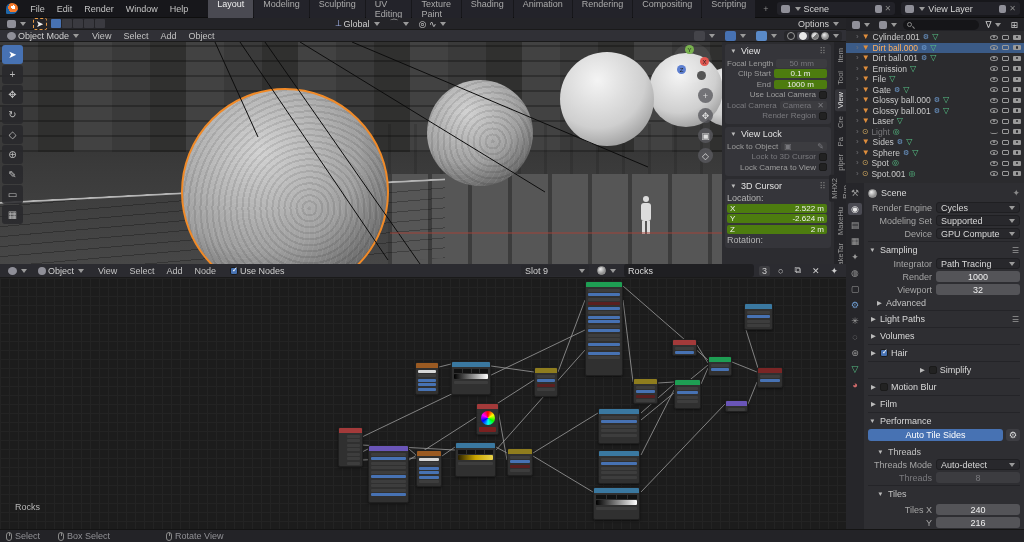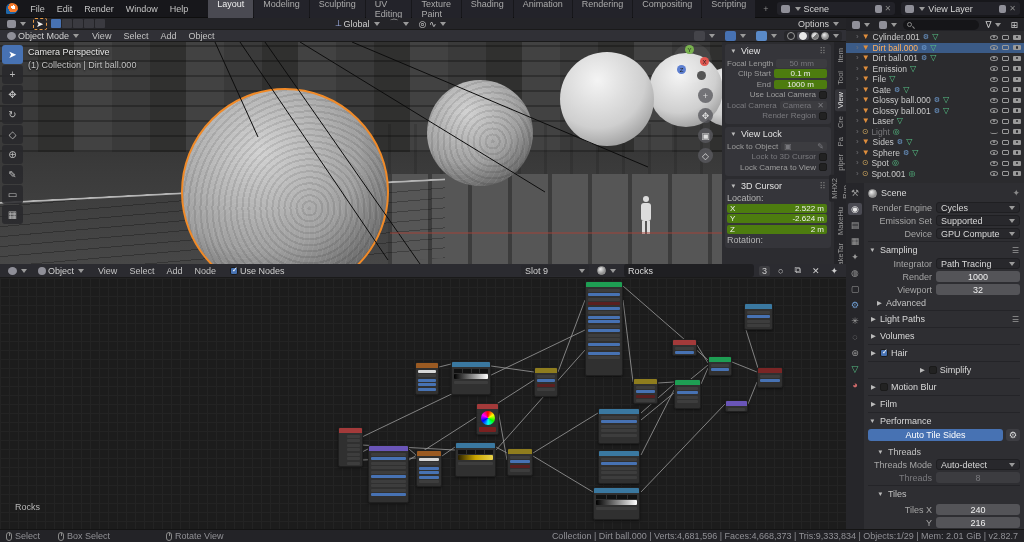--- a/index.html
+++ b/index.html
@@ -311,24 +311,20 @@
 
       <svg class="scene-svg" width="846" height="222">
         <line x1="240" y1="0" x2="388" y2="218" stroke="#0d0d0d" stroke-width="1"></line>
         <line x1="300" y1="0" x2="545" y2="150" stroke="#0d0d0d" stroke-width="1"></line>
         <line x1="215" y1="0" x2="258" y2="95" stroke="#0d0d0d" stroke-width="1"></line>
         <line x1="352" y1="0" x2="648" y2="125" stroke="#0d0d0d" stroke-width="1"></line>
         <line x1="265" y1="0" x2="420" y2="222" stroke="#0d0d0d" stroke-width="1"></line>
         <line x1="390" y1="191" x2="722" y2="191" stroke="#a04238" stroke-width="1"></line>
       </svg>
 
-      <div class="vp-text">
-        <div>Camera Perspective</div>
-        <div class="sub">(1) Collection | Dirt ball.000</div>
-      </div>
 
       <div class="vp-tools" id="vpTools">
           <b class="on">➤</b>
           <b>+</b>
           <b>✥</b>
           <b>↻</b>
           <b>◇</b>
           <b>⊕</b>
           <b>✎</b>
           <b>▭</b>
@@ -892,21 +888,21 @@
         <span class="pin">✦</span>
       </div>
       <div class="prow">
           <span class="plab">Render Engine</span>
           <span class="pctrl pdd">
             <span>Cycles</span>
             <span class="caret"></span>
           </span>
         </div>
       <div class="prow">
-          <span class="plab">Emission Set</span>
+          <span class="plab">Modeling Set</span>
           <span class="pctrl pdd">
             <span>Supported</span>
             <span class="caret"></span>
           </span>
         </div>
       <div class="prow">
           <span class="plab">Device</span>
           <span class="pctrl pdd">
             <span>GPU Compute</span>
             <span class="caret"></span>
@@ -1028,15 +1024,14 @@
         </span>
         <span class="sb-item" style="margin-left: 52px;">
           <span class="mouse"></span>
           <span>Rotate View</span>
         </span>
         <span class="sb-item" style="margin-left: 56px; margin-top: 41px;">
           <span class="mouse"></span>
           <span>Object Context Menu</span>
         </span>
       </div>
-    <div class="sb-right">Collection | Dirt ball.000 | Verts:4,681,596 | Faces:4,668,373 | Tris:9,333,834 | Objects:1/29 | Mem: 2.01 GiB | v2.82.7</div>
   </div>
 </div>
 
 </body></html>

